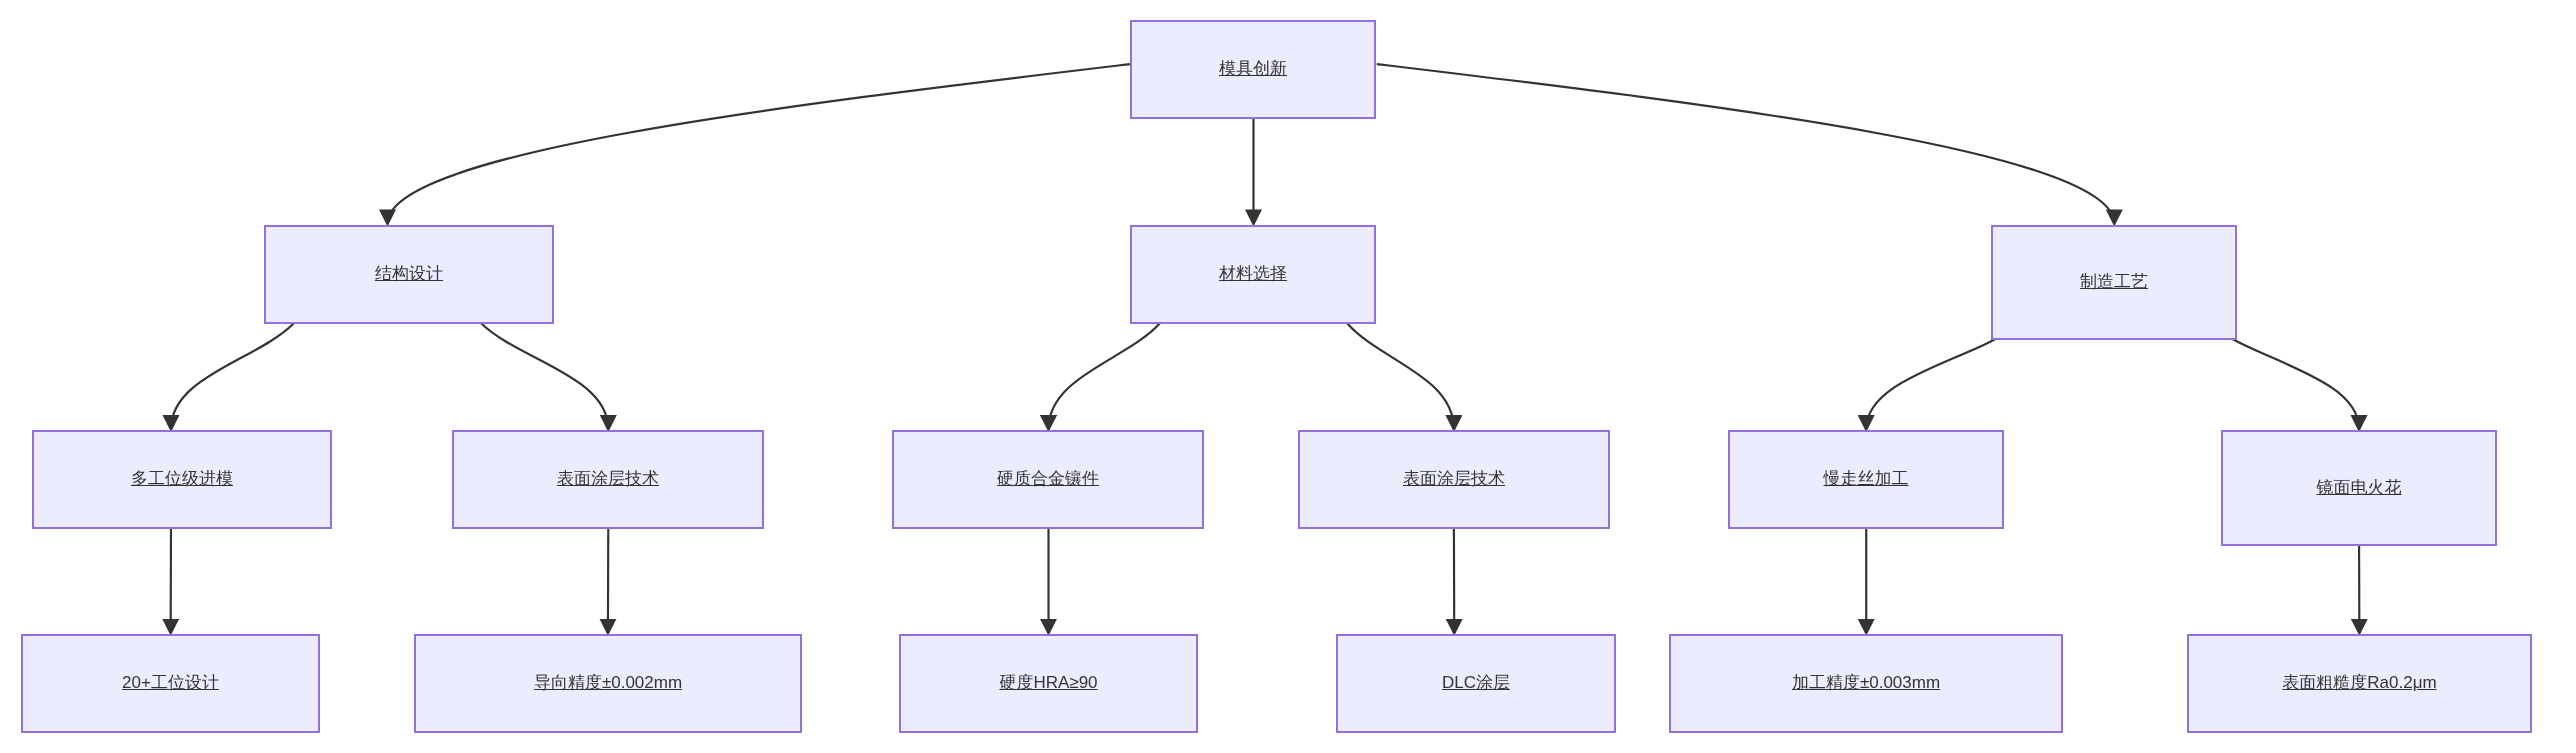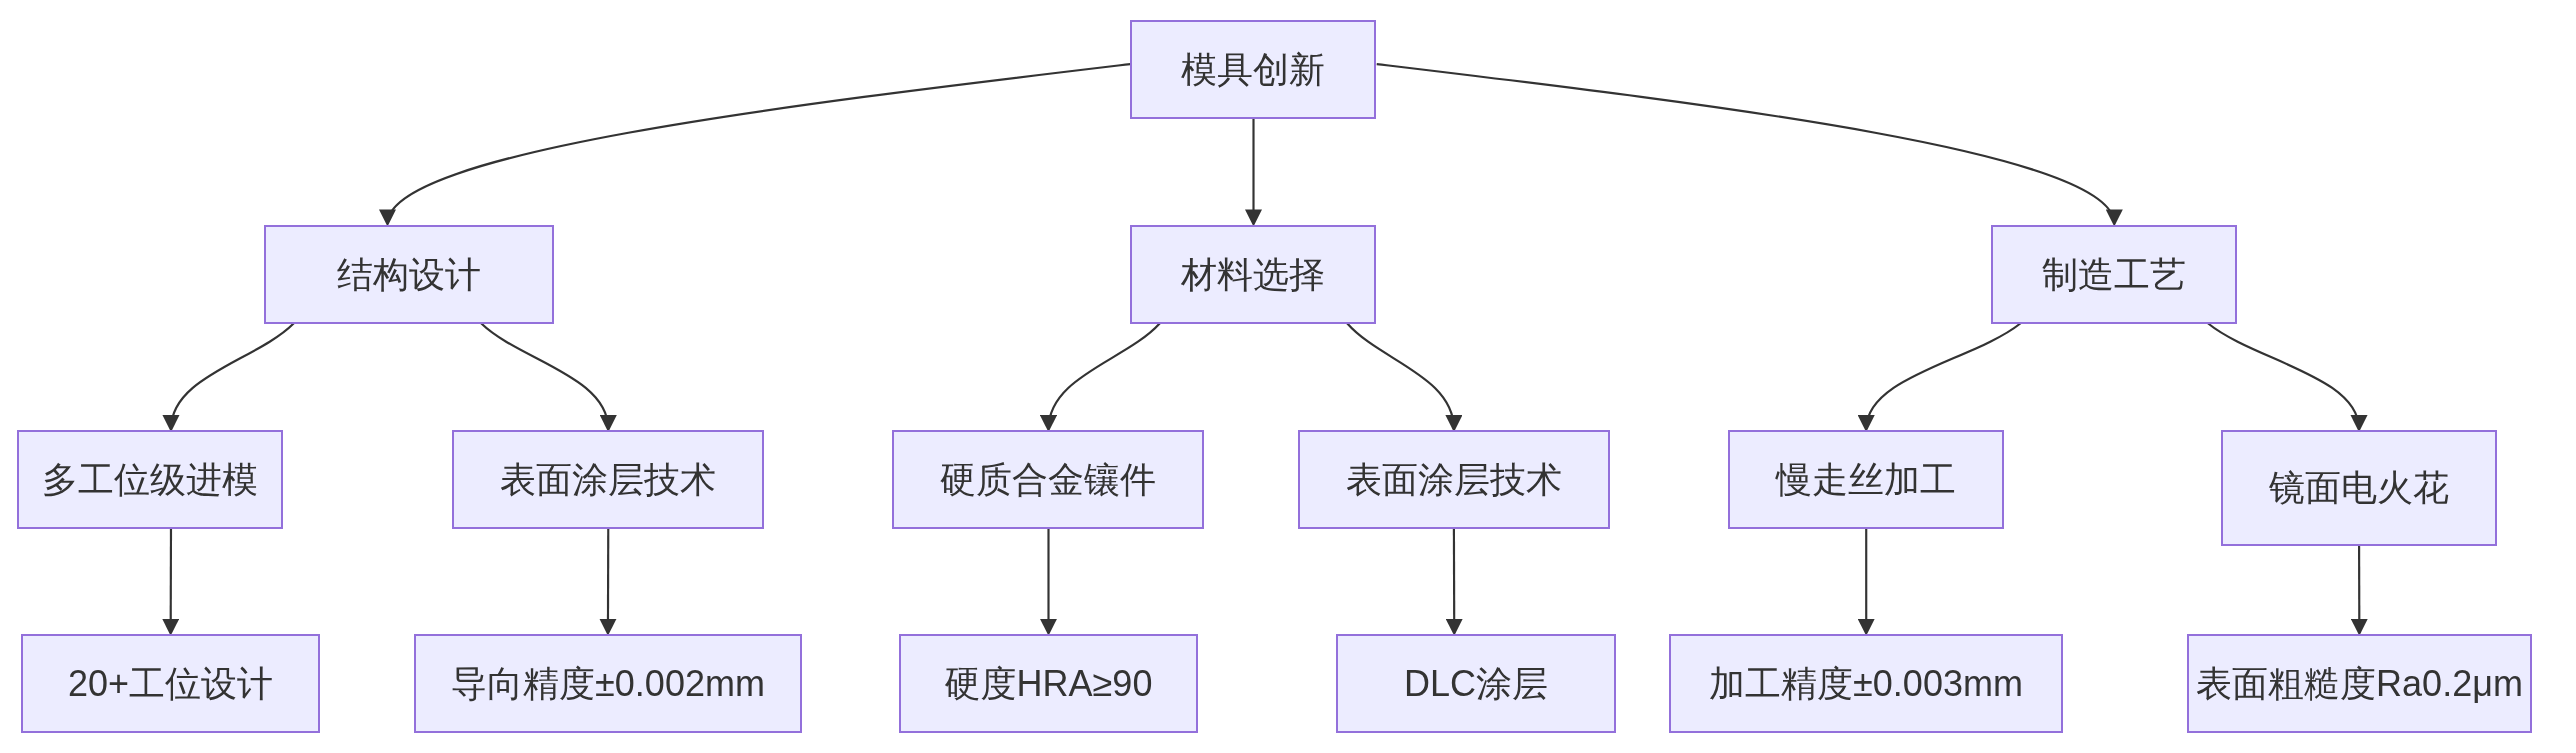--- a/index.html
+++ b/index.html
@@ -26,23 +26,24 @@
   .node {
     position: absolute;
     box-sizing: border-box;
     background: var(--node-fill, #ECECFF);
     border: 2px solid var(--node-border, #9370DB);
     color: var(--text-color, #333333);
     display: flex;
     align-items: center;
     justify-content: center;
     text-align: center;
-    font-size: 36px;
+    font-size: 17px;
     line-height: 1.2;
     white-space: nowrap;
+    text-decoration: underline;
   }
 </style>
 </head>
 <body>
 
 <div id="diagram">
 
   <svg id="edges" xmlns="http://www.w3.org/2000/svg" viewBox="0 0 3920 1146" width="2576" height="753">
     <defs>
       <marker id="arrowhead" viewBox="0 0 10 10" refX="8.2" refY="5" markerUnits="userSpaceOnUse" markerWidth="26" markerHeight="26" orient="auto">
@@ -65,23 +66,23 @@
         <path d="M 2212.5 805 L 2213 963" fill="none" stroke="#333333" stroke-width="3.3" marker-end="url(#arrowhead)"></path>
         <path d="M 2840 805 L 2840 963" fill="none" stroke="#333333" stroke-width="3.3" marker-end="url(#arrowhead)"></path>
         <path d="M 3590 805 L 3590.5 963" fill="none" stroke="#333333" stroke-width="3.3" marker-end="url(#arrowhead)"></path>
       </g>
   </svg>
 
   <div class="node" style="left:1130px; top:20px;  width:246px; height:99px;">模具创新</div>
 
   <div class="node" style="left:264px;  top:225px; width:290px; height:99px;">结构设计</div>
   <div class="node" style="left:1130px; top:225px; width:246px; height:99px;">材料选择</div>
-  <div class="node" style="left:1991px; top:225px; width:246px; height:99px;">制造工艺</div>
+  <div class="node" style="left:1991px; top:225px; width:246px; height:115px;">制造工艺</div>
 
-  <div class="node" style="left:17px;   top:430px; width:266px; height:99px;">多工位级进模</div>
+  <div class="node" style="left:32px;   top:430px; width:300px; height:99px;">多工位级进模</div>
   <div class="node" style="left:452px;  top:430px; width:312px; height:99px;">表面涂层技术</div>
   <div class="node" style="left:892px; top:430px; width:312px; height:99px;">硬质合金镶件</div>
   <div class="node" style="left:1298px; top:430px; width:312px; height:99px;">表面涂层技术</div>
   <div class="node" style="left:1728px; top:430px; width:276px; height:99px;">慢走丝加工</div>
   <div class="node" style="left:2221px; top:430px; width:276px; height:116px;">镜面电火花</div>
 
   <div class="node" style="left:21px;   top:634px; width:299px; height:99px;">20+工位设计</div>
   <div class="node" style="left:414px;  top:634px; width:388px; height:99px;">导向精度±0.002mm</div>
   <div class="node" style="left:899px; top:634px; width:299px; height:99px;">硬度HRA≥90</div>
   <div class="node" style="left:1336px; top:634px; width:280px; height:99px;">DLC涂层</div>

